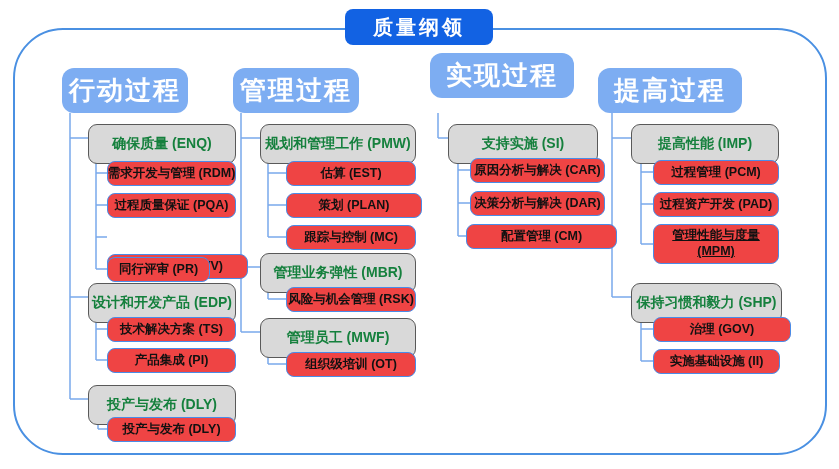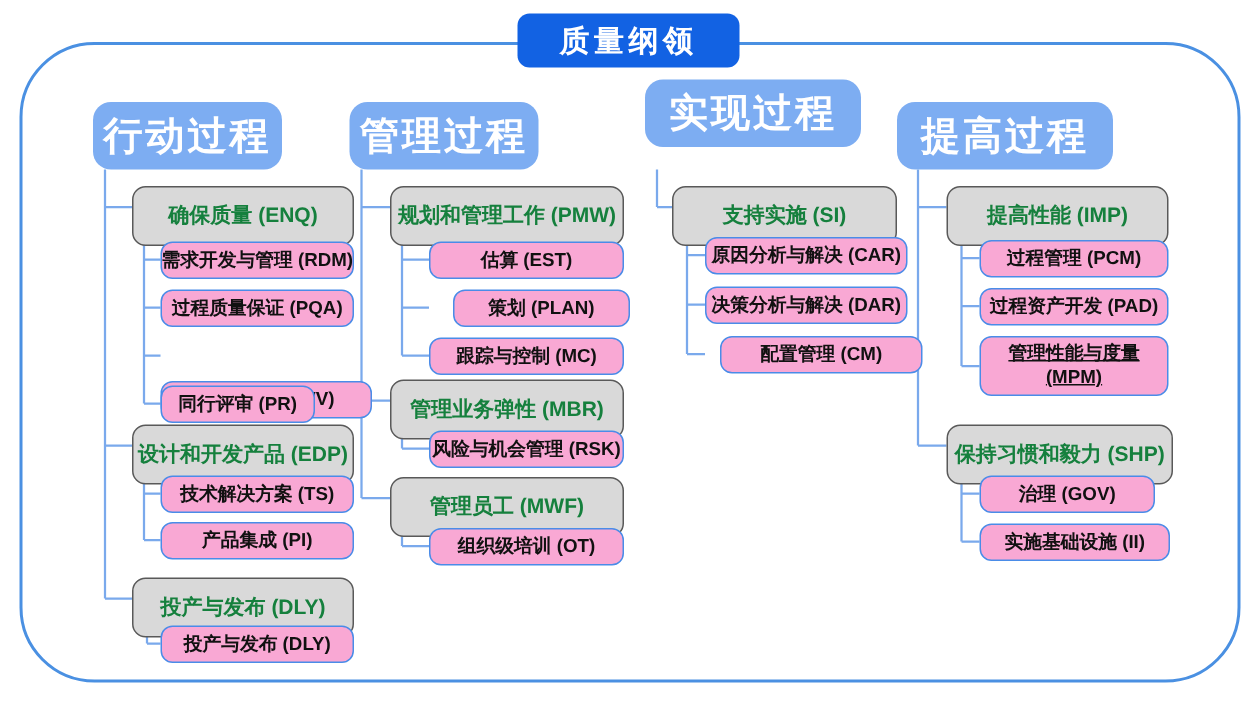--- a/index.html
+++ b/index.html
@@ -9,21 +9,21 @@
          border:2px solid #4a90e2;border-radius:50px;background:#ffffff;}
   .title-box{position:absolute;left:345px;top:9px;width:148px;height:36px;
          background:#1262e3;border-radius:8px;color:#ffffff;font-size:20px;font-weight:bold;
          letter-spacing:3px;display:flex;align-items:center;justify-content:center;z-index:3;}
   .col-header{position:absolute;height:45px;background:#7dadf2;border-radius:12px;
          color:#ffffff;font-size:26px;font-weight:bold;letter-spacing:2px;
          display:flex;align-items:center;justify-content:center;z-index:2;}
   .group-box{position:absolute;height:40px;background:#d9d9d9;border:1.5px solid #595959;
          border-radius:9px;color:#15803d;font-size:14px;font-weight:bold;white-space:nowrap;
          display:flex;align-items:center;justify-content:center;z-index:2;box-sizing:border-box;}
-  .leaf-box{position:absolute;height:25px;background:#f9a8d4;border:1.5px solid #4a8ce8;
+  .leaf-box{position:absolute;height:25px;background:#ef4444;border:1.5px solid #4a8ce8;
          border-radius:8px;color:#111;font-size:12.5px;font-weight:bold;white-space:nowrap;
          display:flex;align-items:center;justify-content:center;z-index:2;box-sizing:border-box;}
   .leaf-box.wrap{white-space:normal;text-align:center;line-height:1.25;height:40px;padding:0 6px;text-decoration:underline;}
   svg.connectors{position:absolute;left:0;top:0;z-index:1;pointer-events:none;}
 </style>
 </head>
 <body>
 
 <div class="canvas">
 
@@ -61,35 +61,35 @@
   <div class="leaf-box" style="left:107px;top:257px;width:103px;">同行评审 (PR)</div>
   <div class="group-box" style="left:88px;top:283px;width:148px;">设计和开发产品 (EDP)</div>
   <div class="leaf-box" style="left:107px;top:317px;width:129px;">技术解决方案 (TS)</div>
   <div class="leaf-box" style="left:107px;top:348px;width:129px;">产品集成 (PI)</div>
   <div class="group-box" style="left:88px;top:385px;width:148px;">投产与发布 (DLY)</div>
   <div class="leaf-box" style="left:107px;top:417px;width:129px;">投产与发布 (DLY)</div>
 
   <div class="col-header" style="left:233px;top:68px;width:126px;">管理过程</div>
   <div class="group-box" style="left:260px;top:124px;width:156px;">规划和管理工作 (PMW)</div>
   <div class="leaf-box" style="left:286px;top:161px;width:130px;">估算 (EST)</div>
-  <div class="leaf-box" style="left:302px;top:193px;width:118px;">策划 (PLAN)</div>
+  <div class="leaf-box" style="left:286px;top:193px;width:136px;">策划 (PLAN)</div>
   <div class="leaf-box" style="left:286px;top:225px;width:130px;">跟踪与控制 (MC)</div>
   <div class="group-box" style="left:260px;top:253px;width:156px;text-align:right;">管理业务弹性 (MBR)</div>
   <div class="leaf-box" style="left:286px;top:287px;width:130px;">风险与机会管理 (RSK)</div>
   <div class="group-box" style="left:260px;top:318px;width:156px;">管理员工 (MWF)</div>
   <div class="leaf-box" style="left:286px;top:352px;width:130px;">组织级培训 (OT)</div>
 
   <div class="col-header" style="left:430px;top:53px;width:144px;">实现过程</div>
   <div class="group-box" style="left:448px;top:124px;width:150px;">支持实施 (SI)</div>
   <div class="leaf-box" style="left:470px;top:158px;width:135px;">原因分析与解决 (CAR)</div>
   <div class="leaf-box" style="left:470px;top:191px;width:135px;">决策分析与解决 (DAR)</div>
-  <div class="leaf-box" style="left:480px;top:224px;width:135px;">配置管理 (CM)</div>
+  <div class="leaf-box" style="left:466px;top:224px;width:151px;">配置管理 (CM)</div>
 
   <div class="col-header" style="left:598px;top:68px;width:144px;">提高过程</div>
   <div class="group-box" style="left:631px;top:124px;width:148px;">提高性能 (IMP)</div>
   <div class="leaf-box" style="left:653px;top:160px;width:126px;">过程管理 (PCM)</div>
   <div class="leaf-box" style="left:653px;top:192px;width:126px;">过程资产开发 (PAD)</div>
   <div class="leaf-box wrap" style="left:653px;top:224px;width:126px;">管理性能与度量 (MPM)</div>
   <div class="group-box" style="left:631px;top:283px;width:151px;">保持习惯和毅力 (SHP)</div>
-  <div class="leaf-box" style="left:653px;top:317px;width:117px;">治理 (GOV)</div>
+  <div class="leaf-box" style="left:653px;top:317px;width:138px;">治理 (GOV)</div>
   <div class="leaf-box" style="left:653px;top:349px;width:127px;">实施基础设施 (II)</div>
 
 </div>
 
 </body></html>

